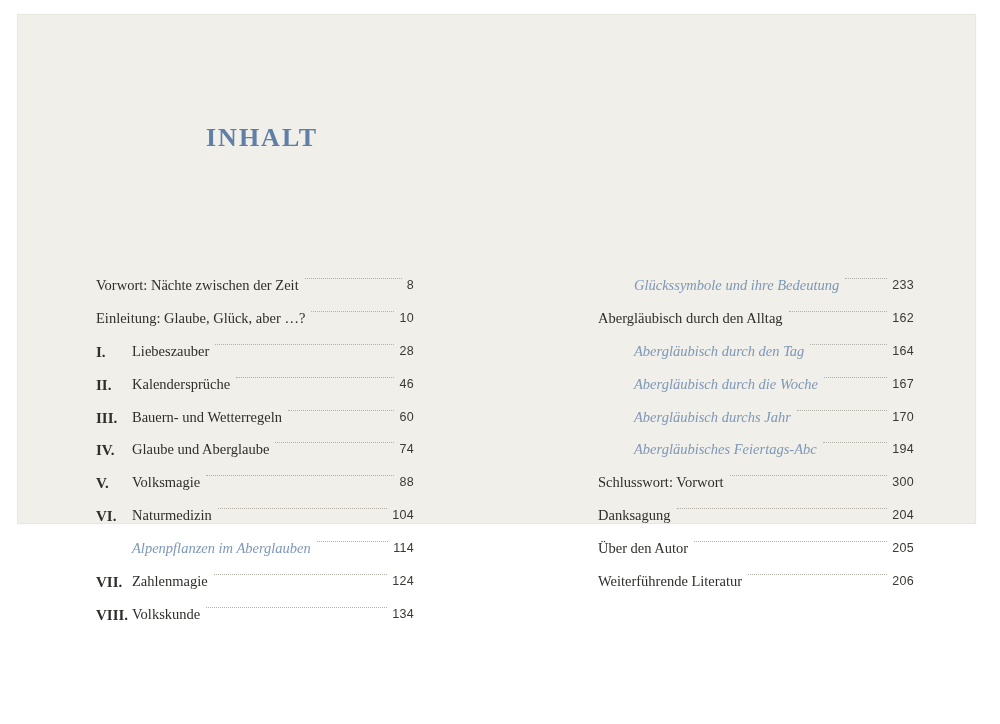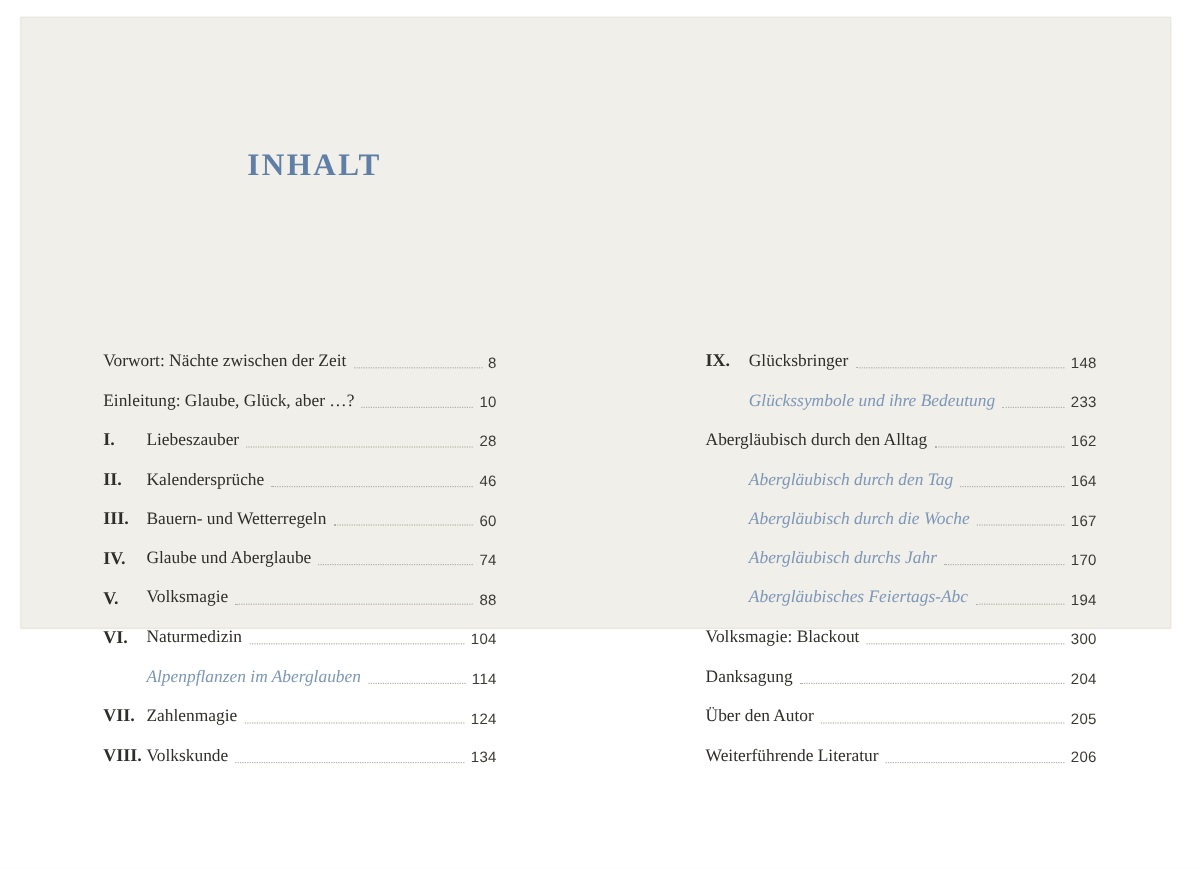--- a/index.html
+++ b/index.html
@@ -30,23 +30,24 @@
   .toc-col{
     position:absolute;
     top:263px;
     display:grid;
     grid-auto-rows:32.9px;
   }
   .toc-col.left{ left:68px;  width:328px; }
   .toc-col.right{ left:570px; width:326px; }
   .toc-row{
     display:flex;
-    align-items:flex-end;
+    align-items:flex-start;
     padding-bottom:1px;
     box-sizing:border-box;
+    margin-left:10px;
   }
   .toc-row.sub{ padding-left:36px; }
   .num{
     flex:none;
     width:36px;
     font-weight:bold;
     font-size:15px;
     color:var(--text,#2f2e2a);
     white-space:nowrap;
     line-height:1.1;
@@ -146,26 +147,20 @@
   </div>
       <div class="toc-row">
     <span class="num">VIII.</span>
     <span class="label">Volkskunde</span>
     <span class="leader"></span>
     <span class="pagenum">134</span>
   </div>
     </div>
 
   <div class="toc-col right" id="right-col">
-      <div class="toc-row">
-    <span class="num">IX.</span>
-    <span class="label">Glücksbringer</span>
-    <span class="leader"></span>
-    <span class="pagenum">148</span>
-  </div>
       <div class="toc-row sub">
 
     <span class="label">Glückssymbole und ihre Bedeutung</span>
     <span class="leader"></span>
     <span class="pagenum">233</span>
   </div>
       <div class="toc-row">
 
     <span class="label">Abergläubisch durch den Alltag</span>
     <span class="leader"></span>
@@ -190,21 +185,21 @@
     <span class="pagenum">170</span>
   </div>
       <div class="toc-row sub">
 
     <span class="label">Abergläubisches Feiertags-Abc</span>
     <span class="leader"></span>
     <span class="pagenum">194</span>
   </div>
       <div class="toc-row">
 
-    <span class="label">Volksmagie: Blackout</span>
+    <span class="label">Schlusswort: Vorwort</span>
     <span class="leader"></span>
     <span class="pagenum">300</span>
   </div>
       <div class="toc-row">
 
     <span class="label">Danksagung</span>
     <span class="leader"></span>
     <span class="pagenum">204</span>
   </div>
       <div class="toc-row">

